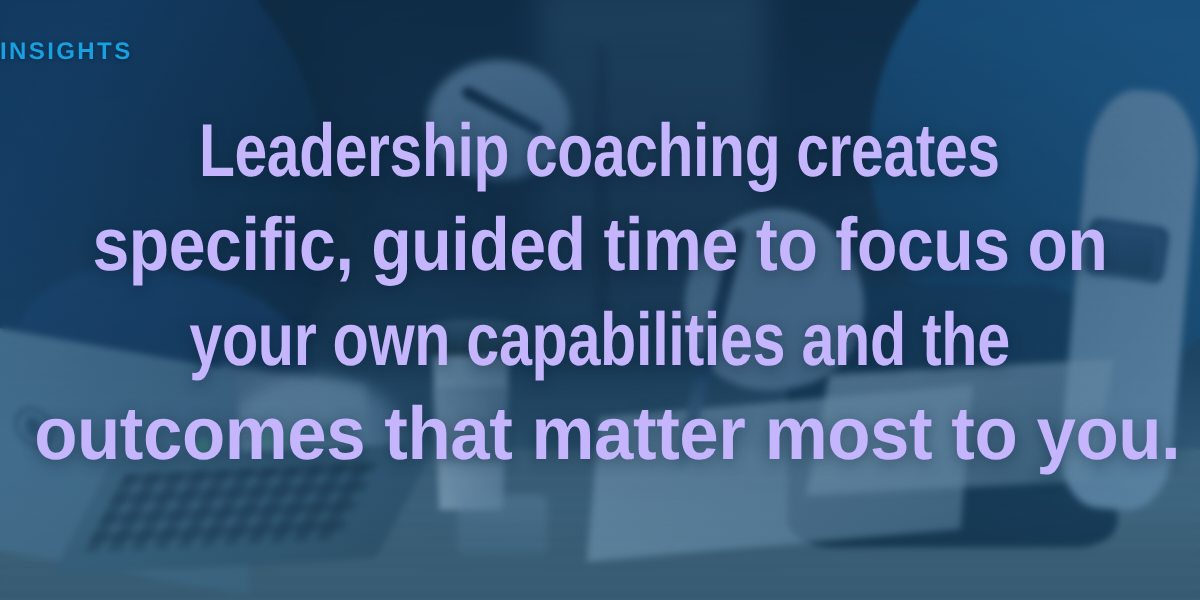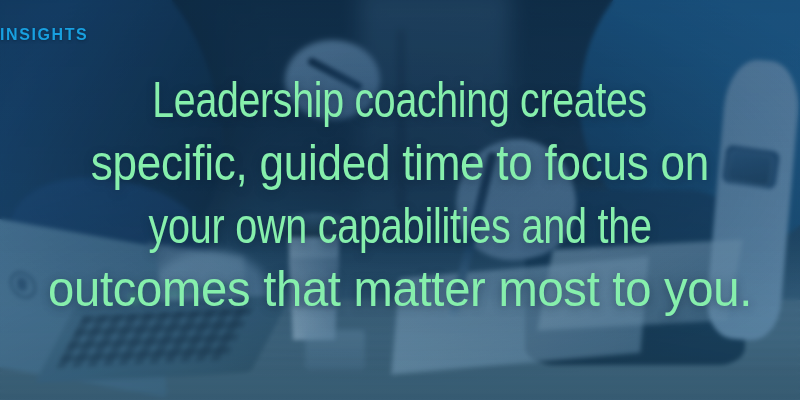--- a/index.html
+++ b/index.html
@@ -354,22 +354,22 @@
     line-height: 1;
     text-shadow: 0 1px 3px rgba(6,28,48,.55);
     white-space: nowrap;
   }
 
   .headline {
     margin: 0;
     margin-top: 26px;
     width: 800px;
     text-align: center;
-    color: #86efac;
-    font-weight: 400;
+    color: #c4b5fd;
+    font-weight: 700;
     font-size: 50px;
     line-height: 63px;
     letter-spacing: -0.3px;
     text-shadow: 0 2px 10px rgba(8,30,52,.45);
     font-stretch: semi-condensed;
   }
   .headline .ln {
     display: block;
     white-space: nowrap;
   }

